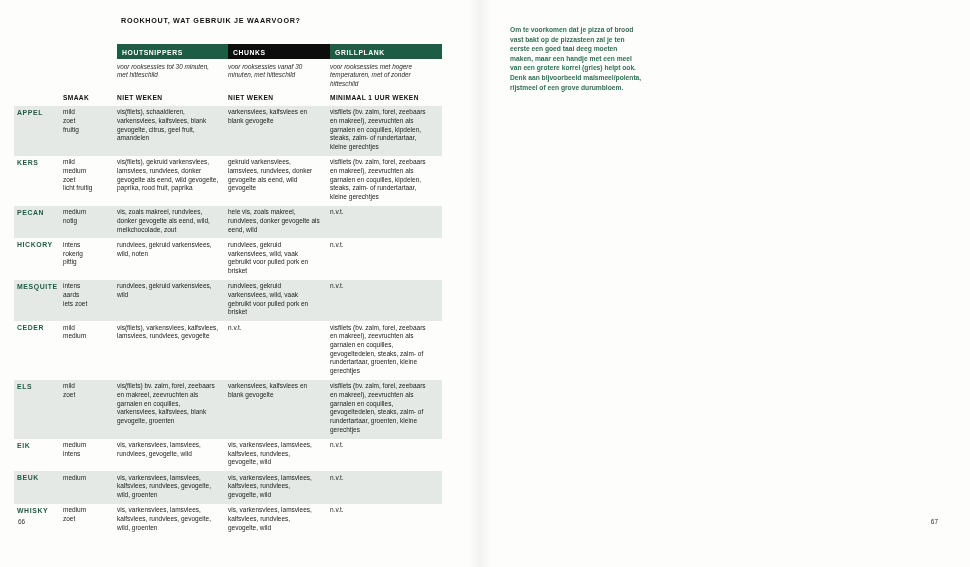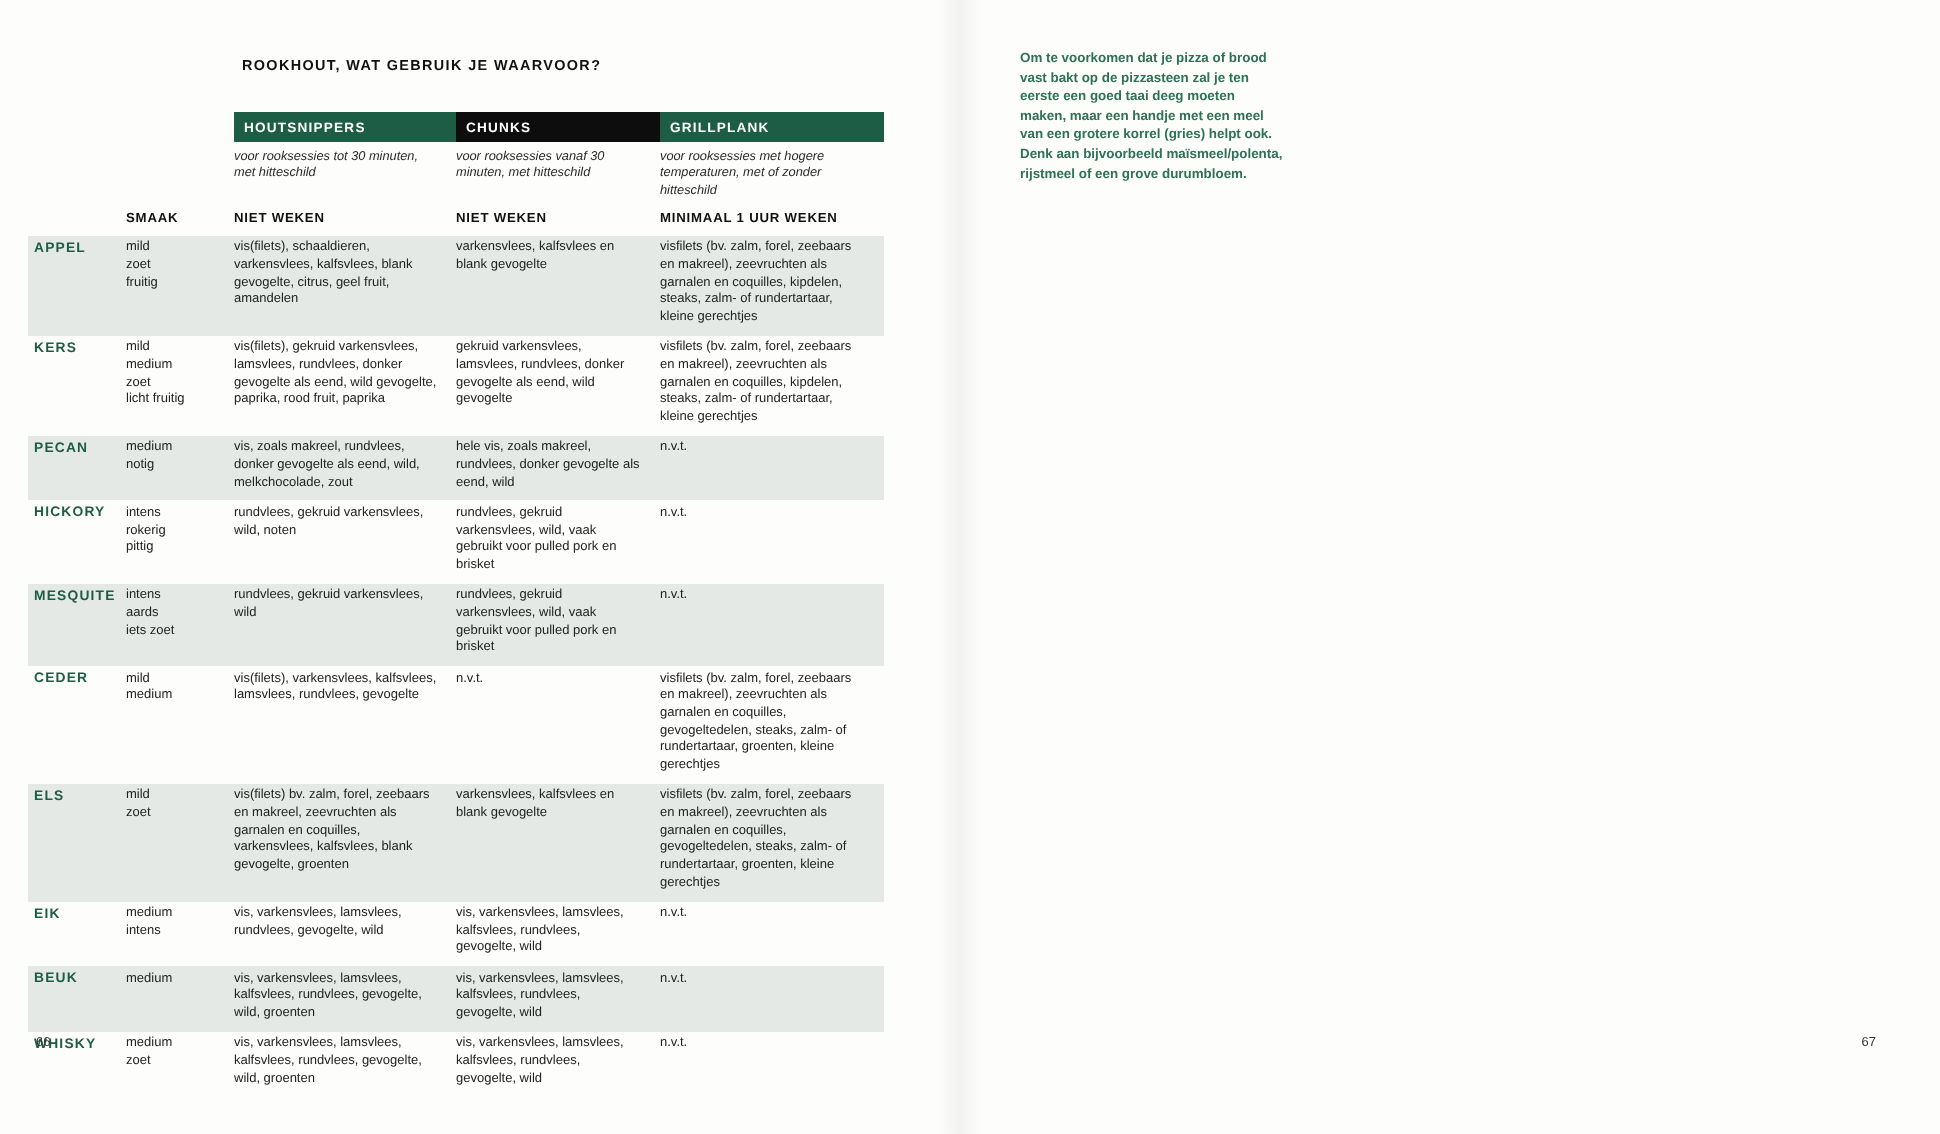--- a/index.html
+++ b/index.html
@@ -3,21 +3,21 @@
 <meta charset="utf-8">
 <style>
   html,body{margin:0;padding:0;}
   body{
     width:970px;height:567px;position:relative;overflow:hidden;
     background:#fdfdfc;
     font-family:"Liberation Sans","DejaVu Sans",sans-serif;
     color:#1c1c1c;
     -webkit-font-smoothing:antialiased;
   }
-  .page{position:absolute;top:0;bottom:16px;margin-top:12px;}
+  .page{position:absolute;top:0;bottom:16px;}
   #left-page{left:0;width:480px;}
   #right-page{left:480px;width:490px;}
   #gutter{position:absolute;left:468px;top:0;width:24px;height:567px;
     background:linear-gradient(to right,rgba(0,0,0,0),rgba(0,0,0,0.045),rgba(0,0,0,0));}
 
   
   .doc-title{position:absolute;left:121px;top:16px;font-size:7.2px;font-weight:bold;
     letter-spacing:.7px;color:#111;}
   .wtable{position:absolute;left:14px;top:44px;width:428px;font-size:6.5px;line-height:8.7px;}
   .trow{display:grid;grid-template-columns:49px 54px 111px 102px 112px;}

